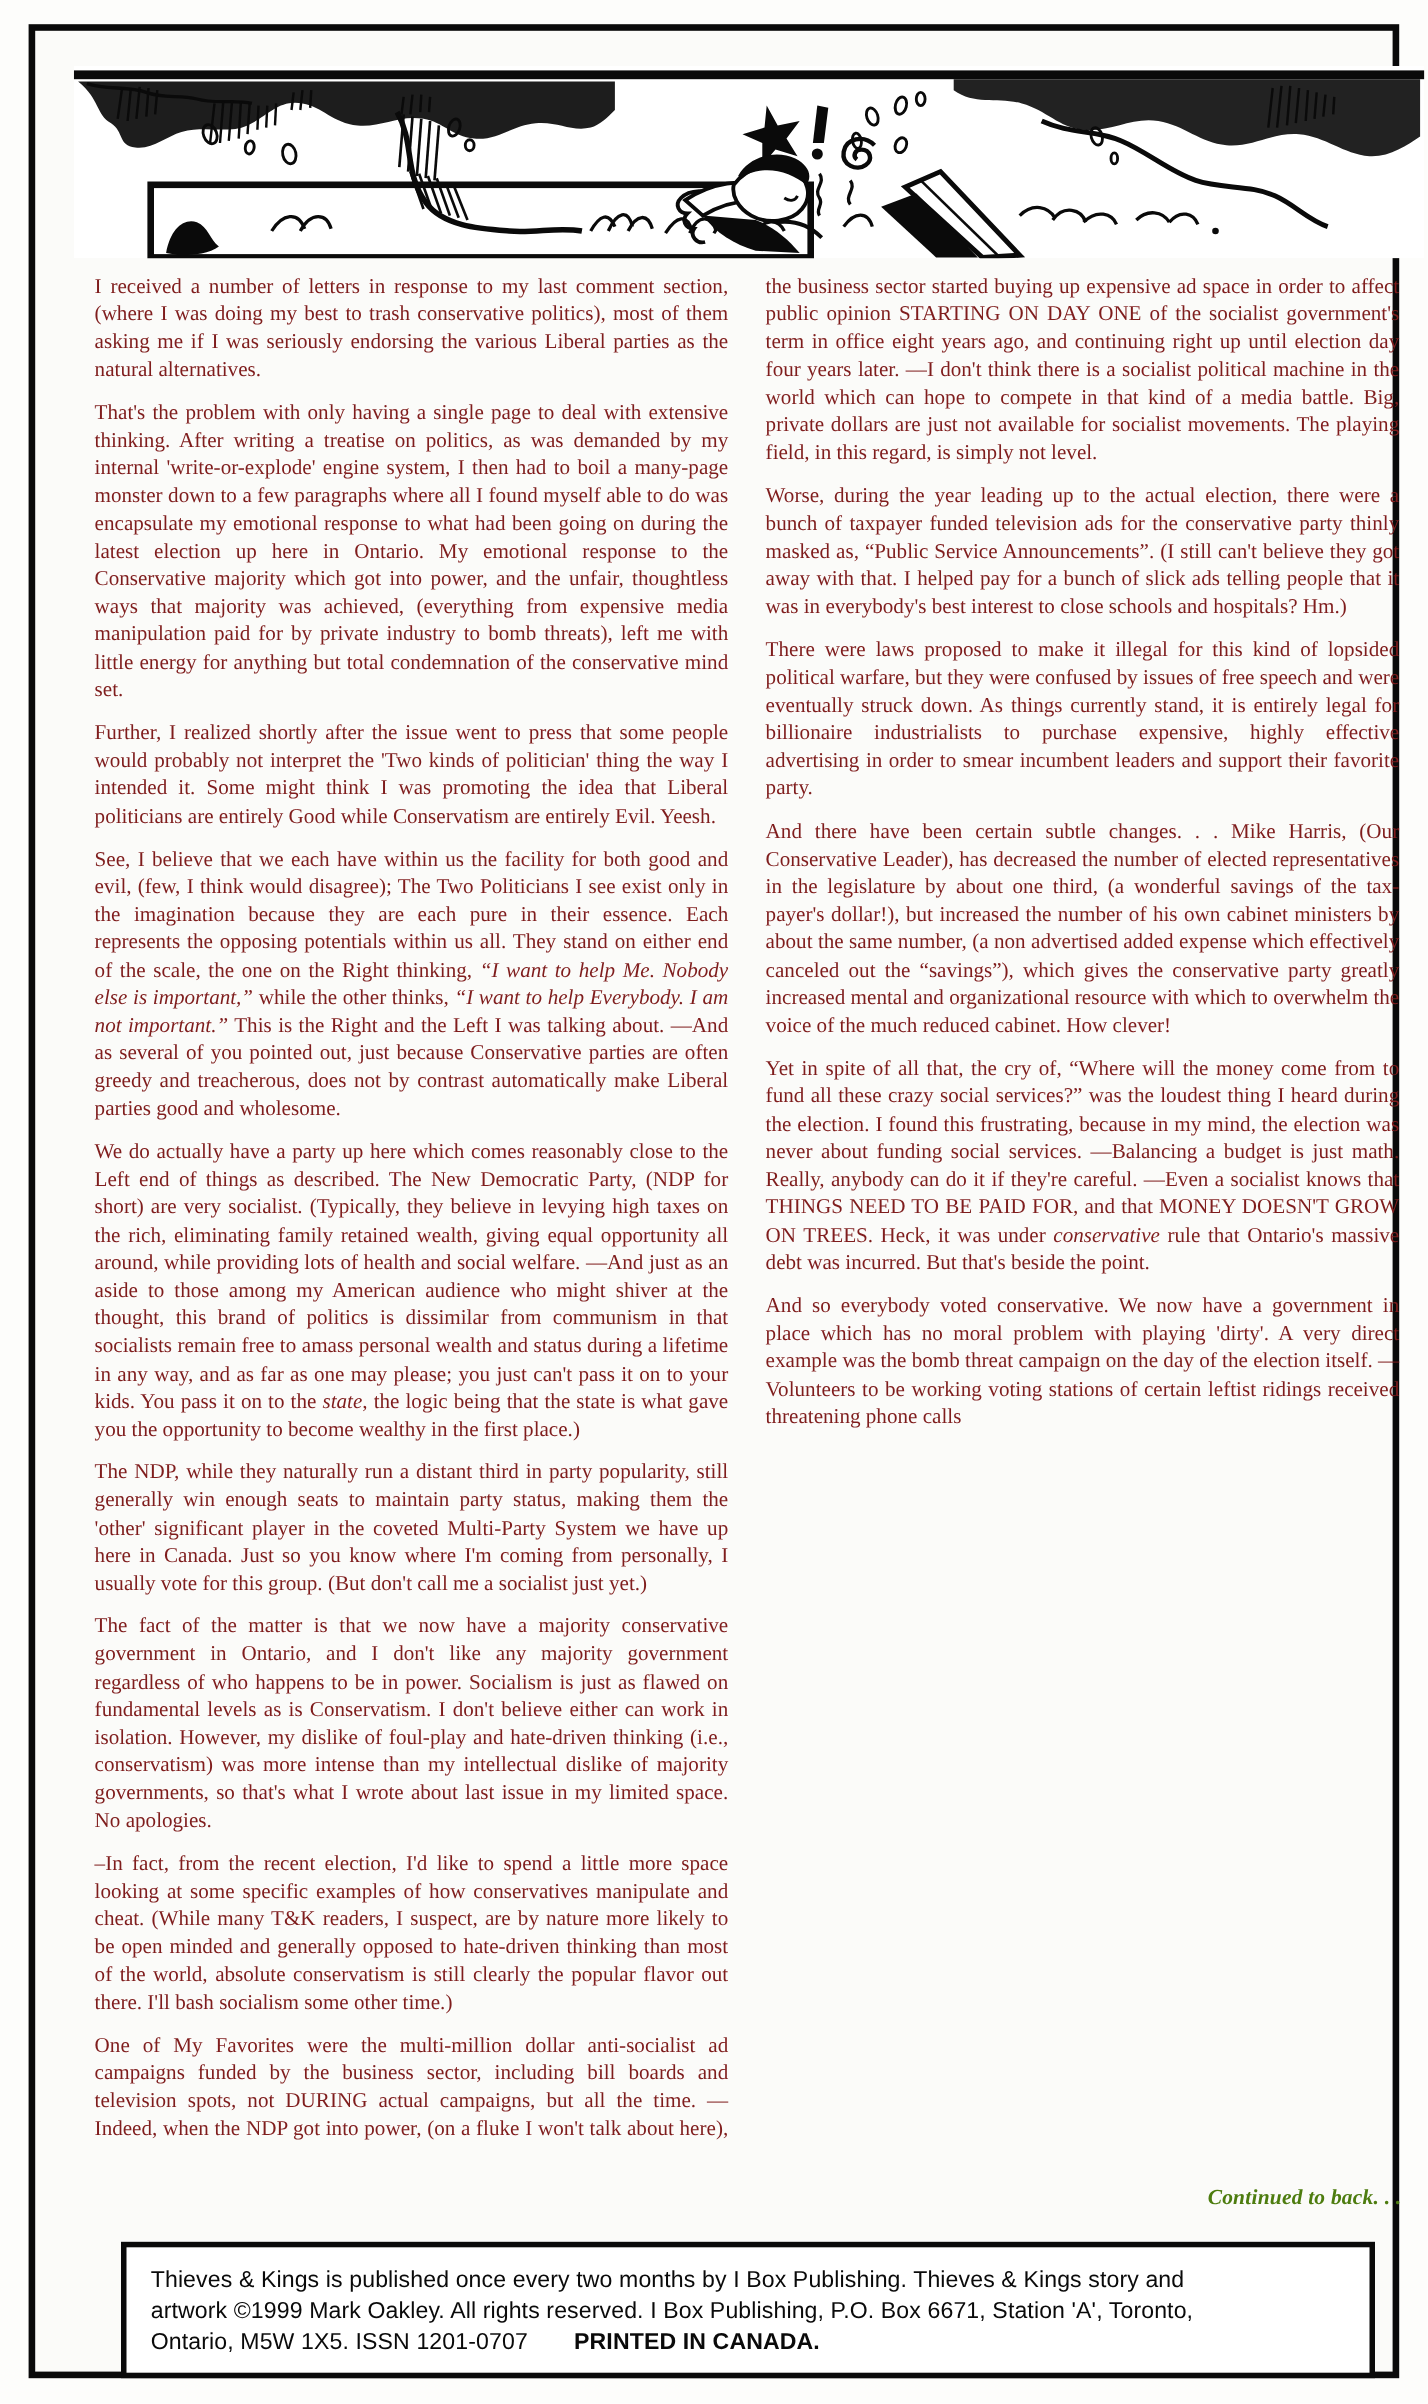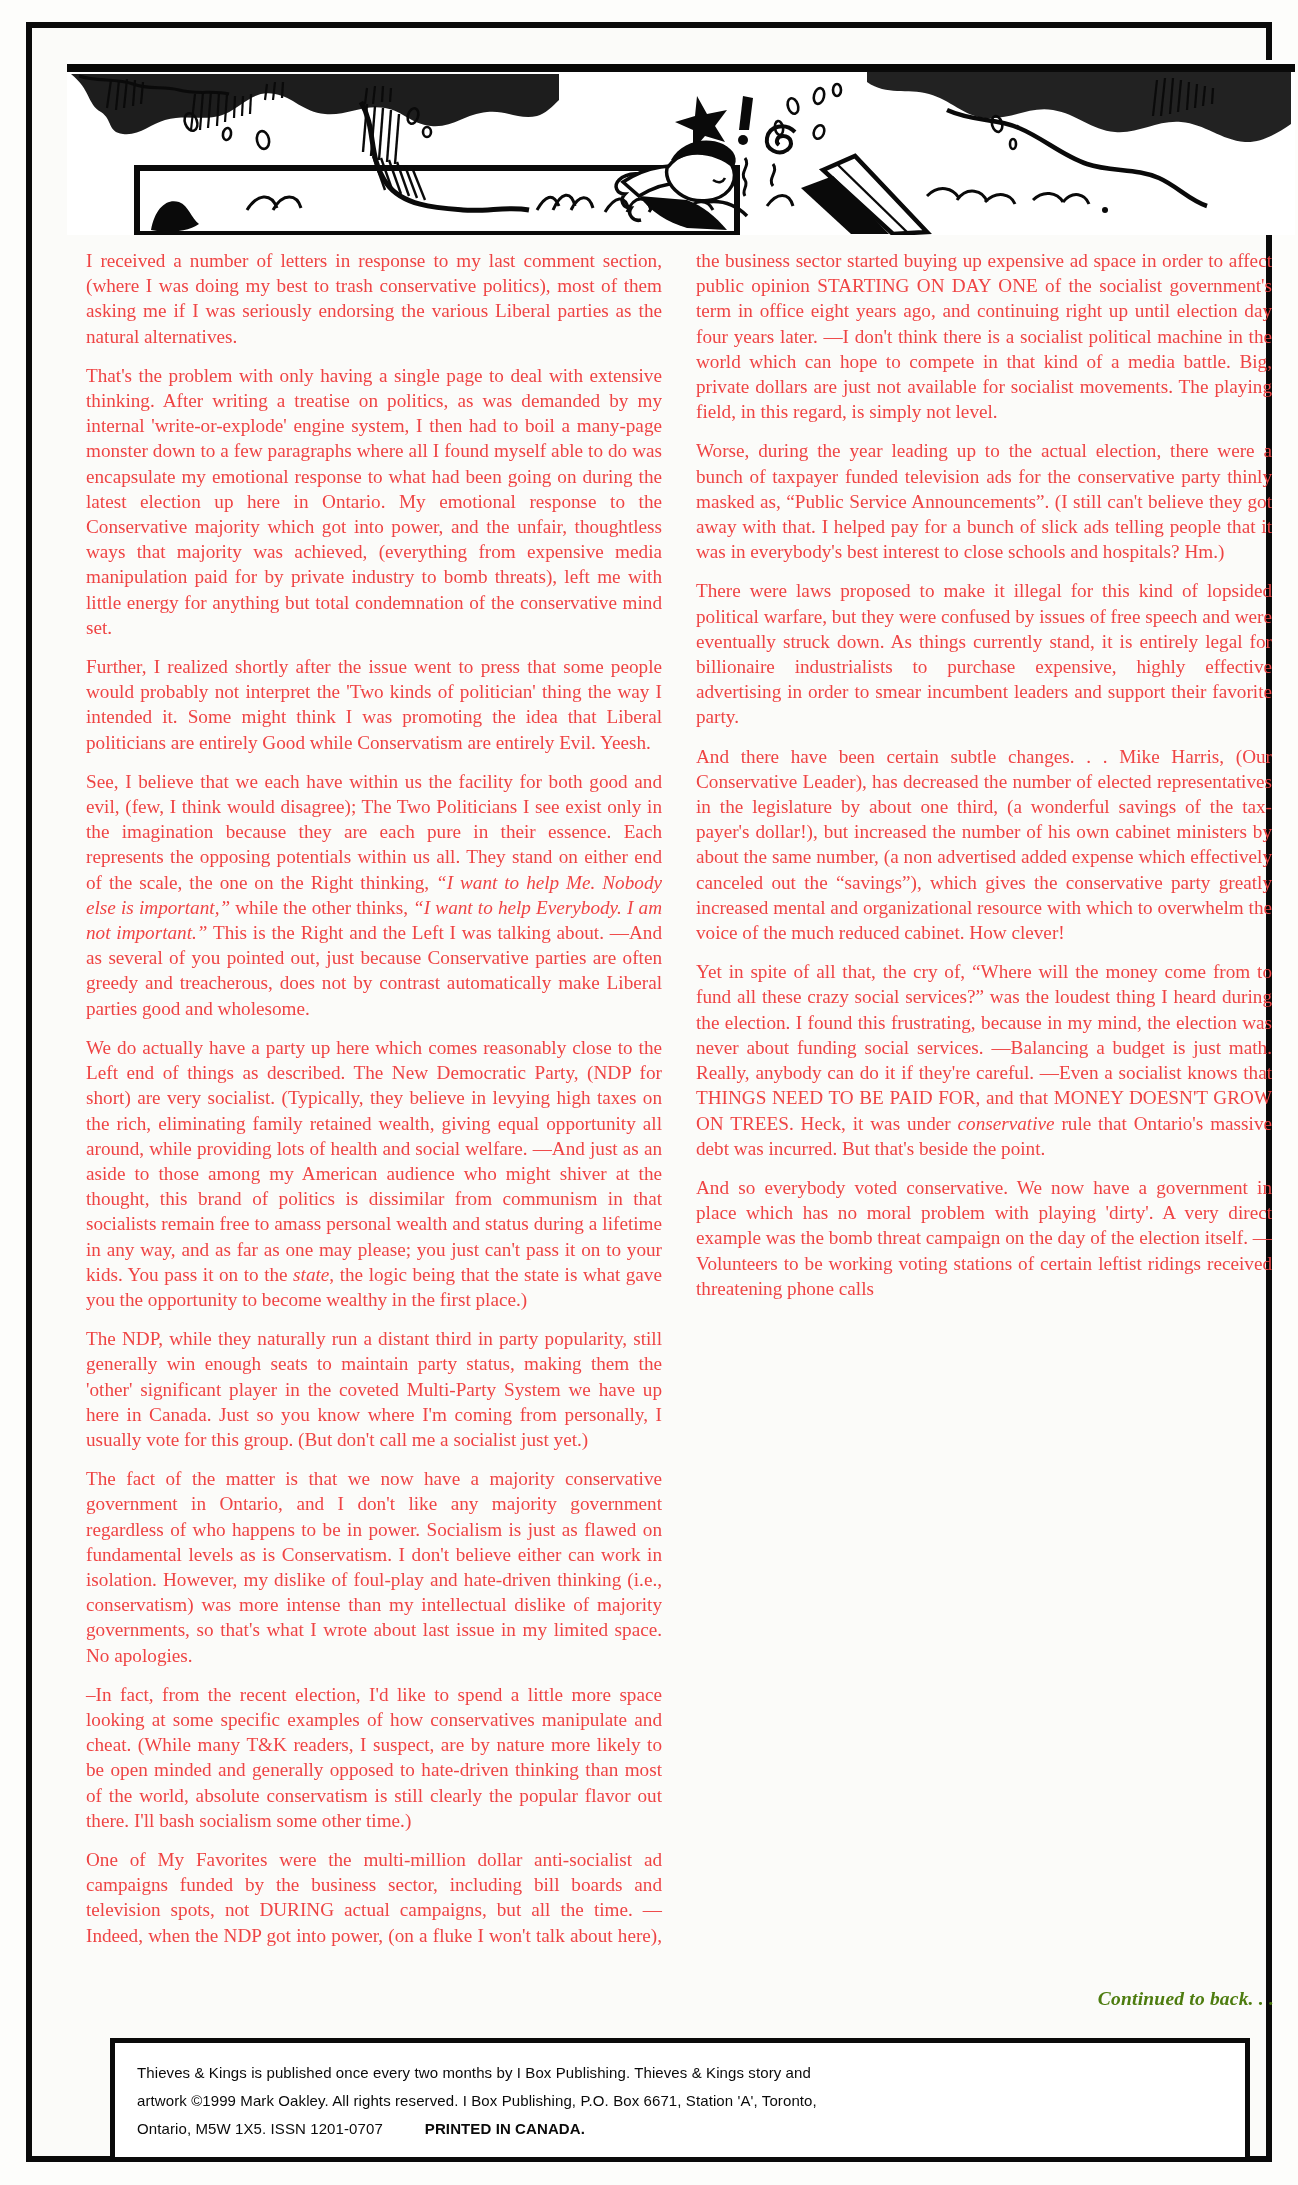--- a/index.html
+++ b/index.html
@@ -57,21 +57,21 @@
     column-count: 2;
     column-gap: 34px;
     column-fill: auto;
   }
   .columns p {
     margin: 0 0 14px 0;
     font-family: "Liberation Serif", "DejaVu Serif", serif;
     font-size: 19.2px;
     line-height: 25.2px;
     text-align: justify;
-    color: #ef4444;
+    color: #7f1d1d;
     -webkit-hyphens: none;
     hyphens: none;
     text-rendering: optimizeLegibility;
   }
   .columns p i, .columns p em {
     font-style: italic;
   }
 
   .continued {
     position: absolute;
@@ -93,21 +93,21 @@
     width: 1140px;
     height: 124px;
     border: 5px solid #0a0a0a;
     box-sizing: border-box;
     background: #ffffff;
     padding: 16px 22px 0 22px;
   }
   .pubbox p {
     margin: 0;
     font-family: "Liberation Sans", "DejaVu Sans", sans-serif;
-    font-size: 15px;
+    font-size: 21px;
     line-height: 28px;
     color: #0a0a0a;
     letter-spacing: 0.1px;
   }
   .pubbox .strong { font-weight: bold; margin-top: 30px; }
   .pubbox .gap { display: inline-block; width: 42px; }
 
   .sr-only {
     position: absolute;
     width: 1px; height: 1px;

